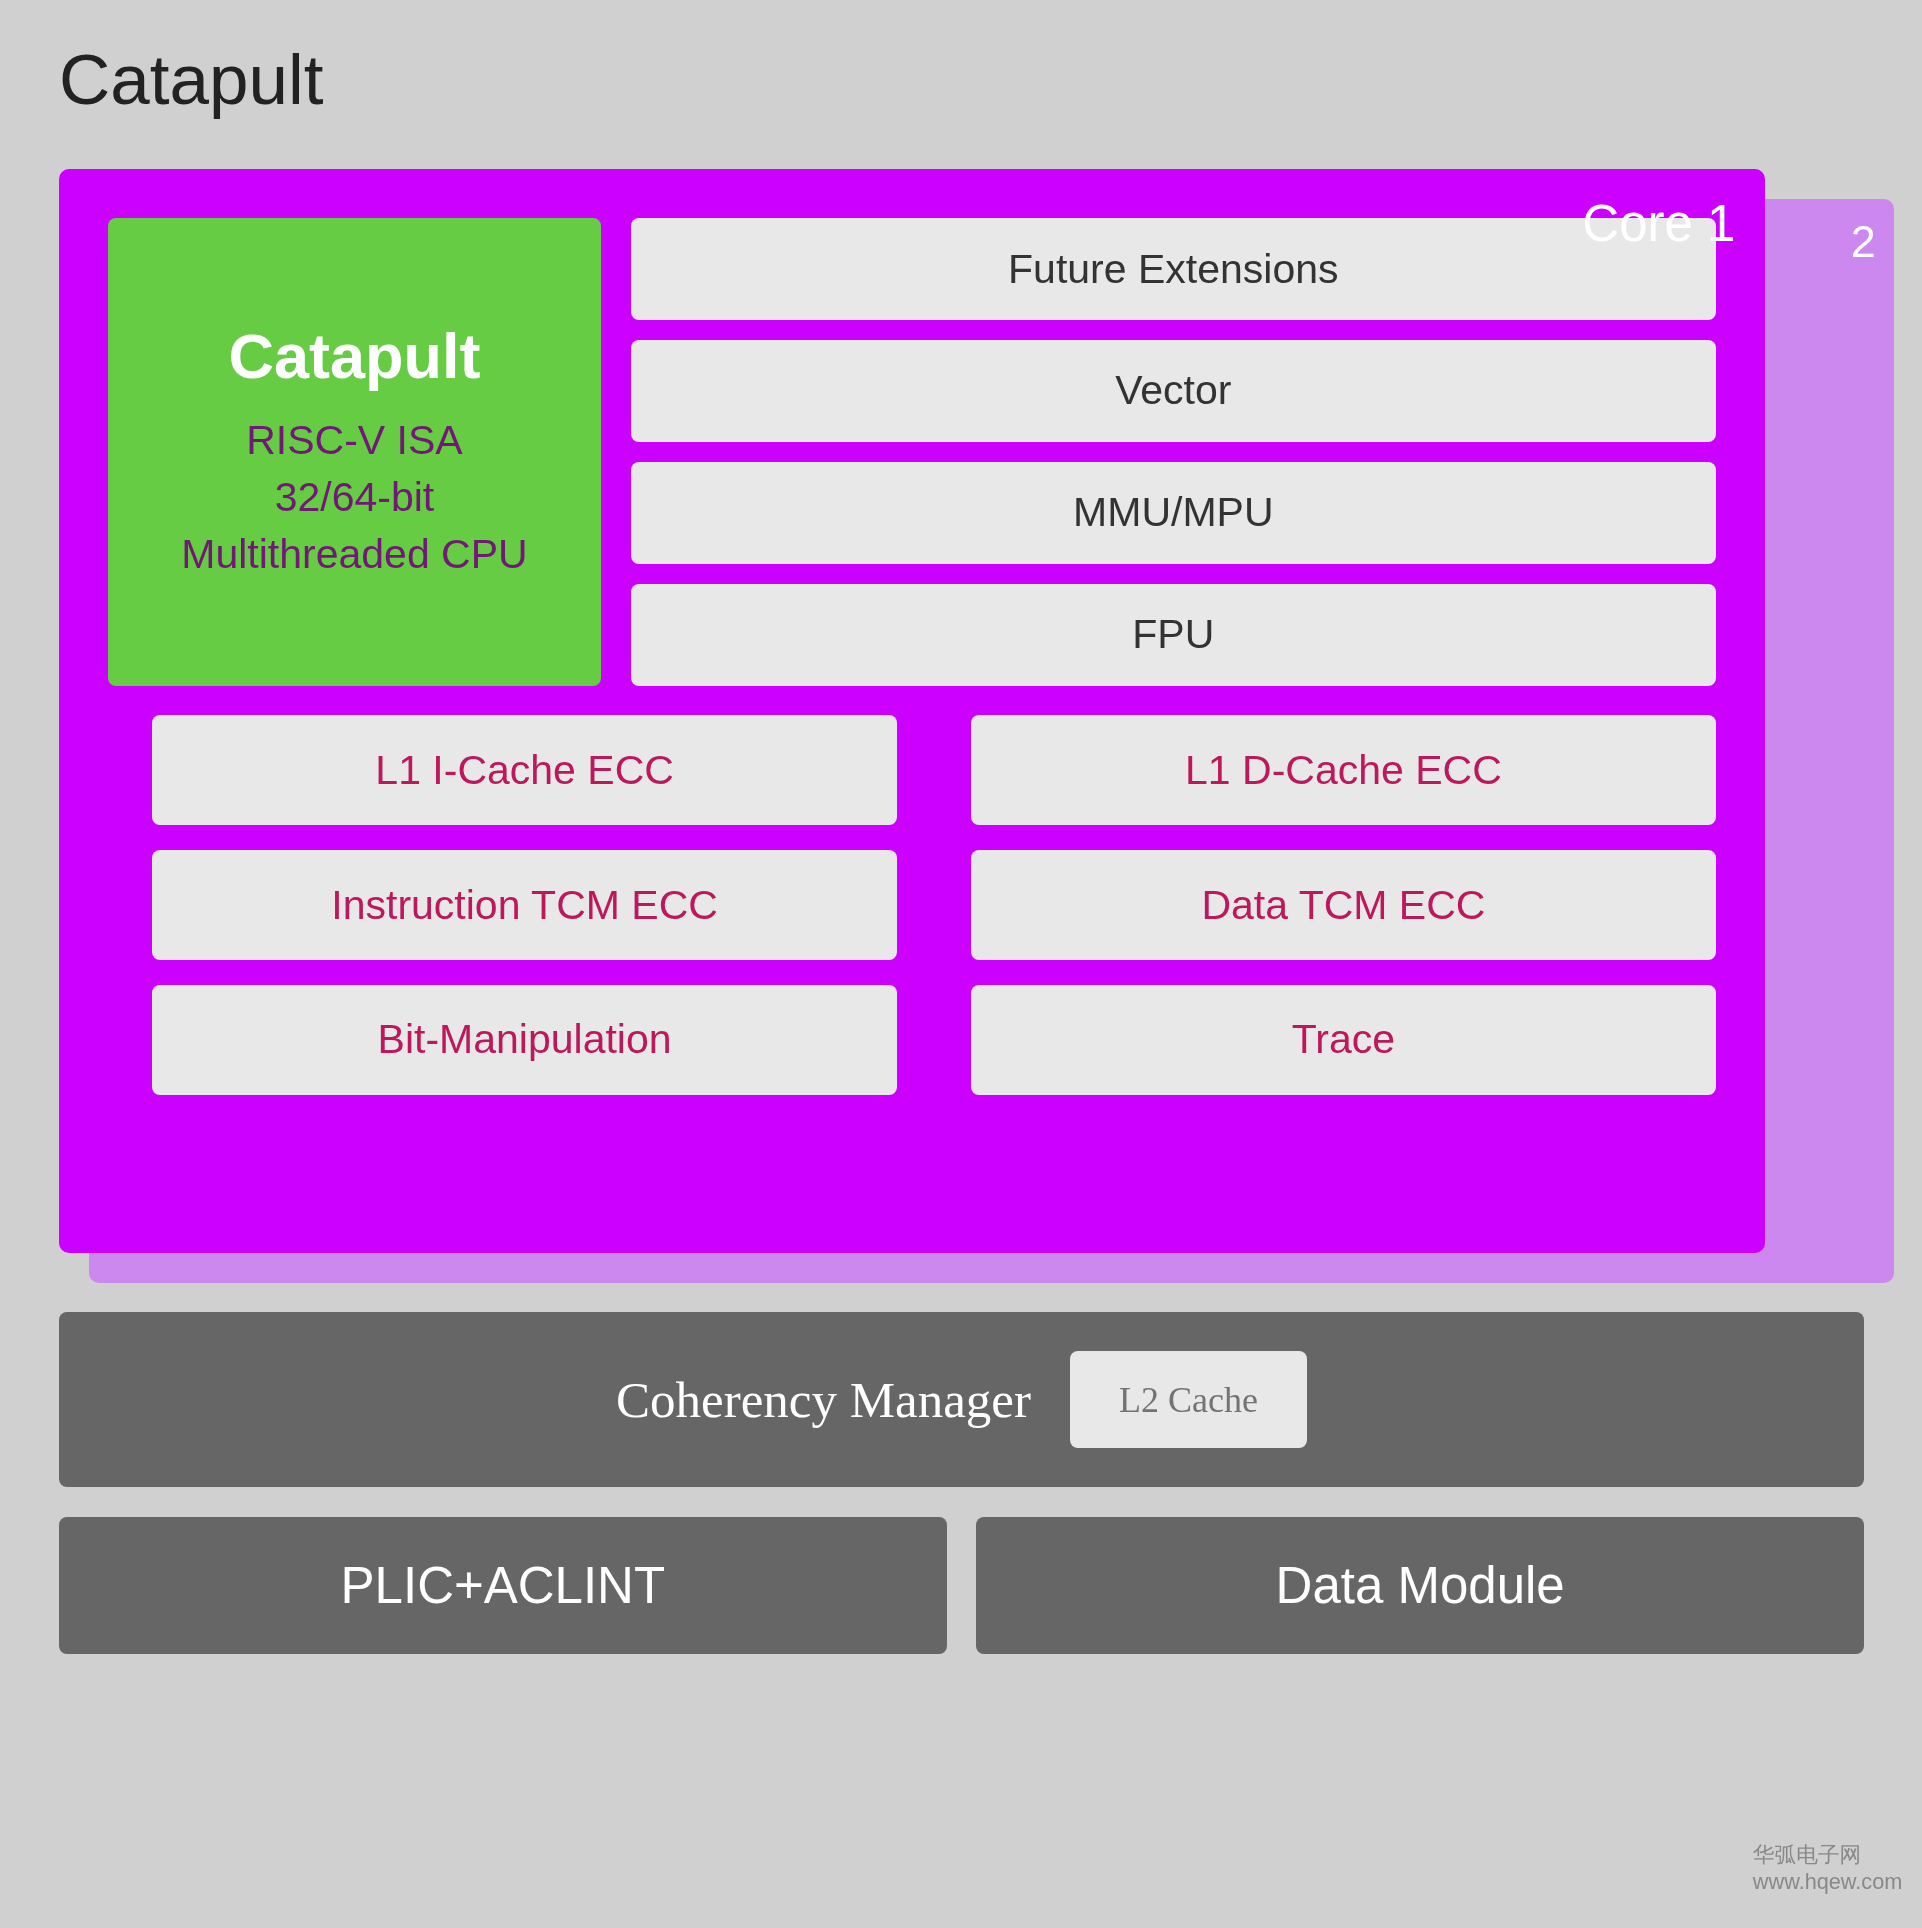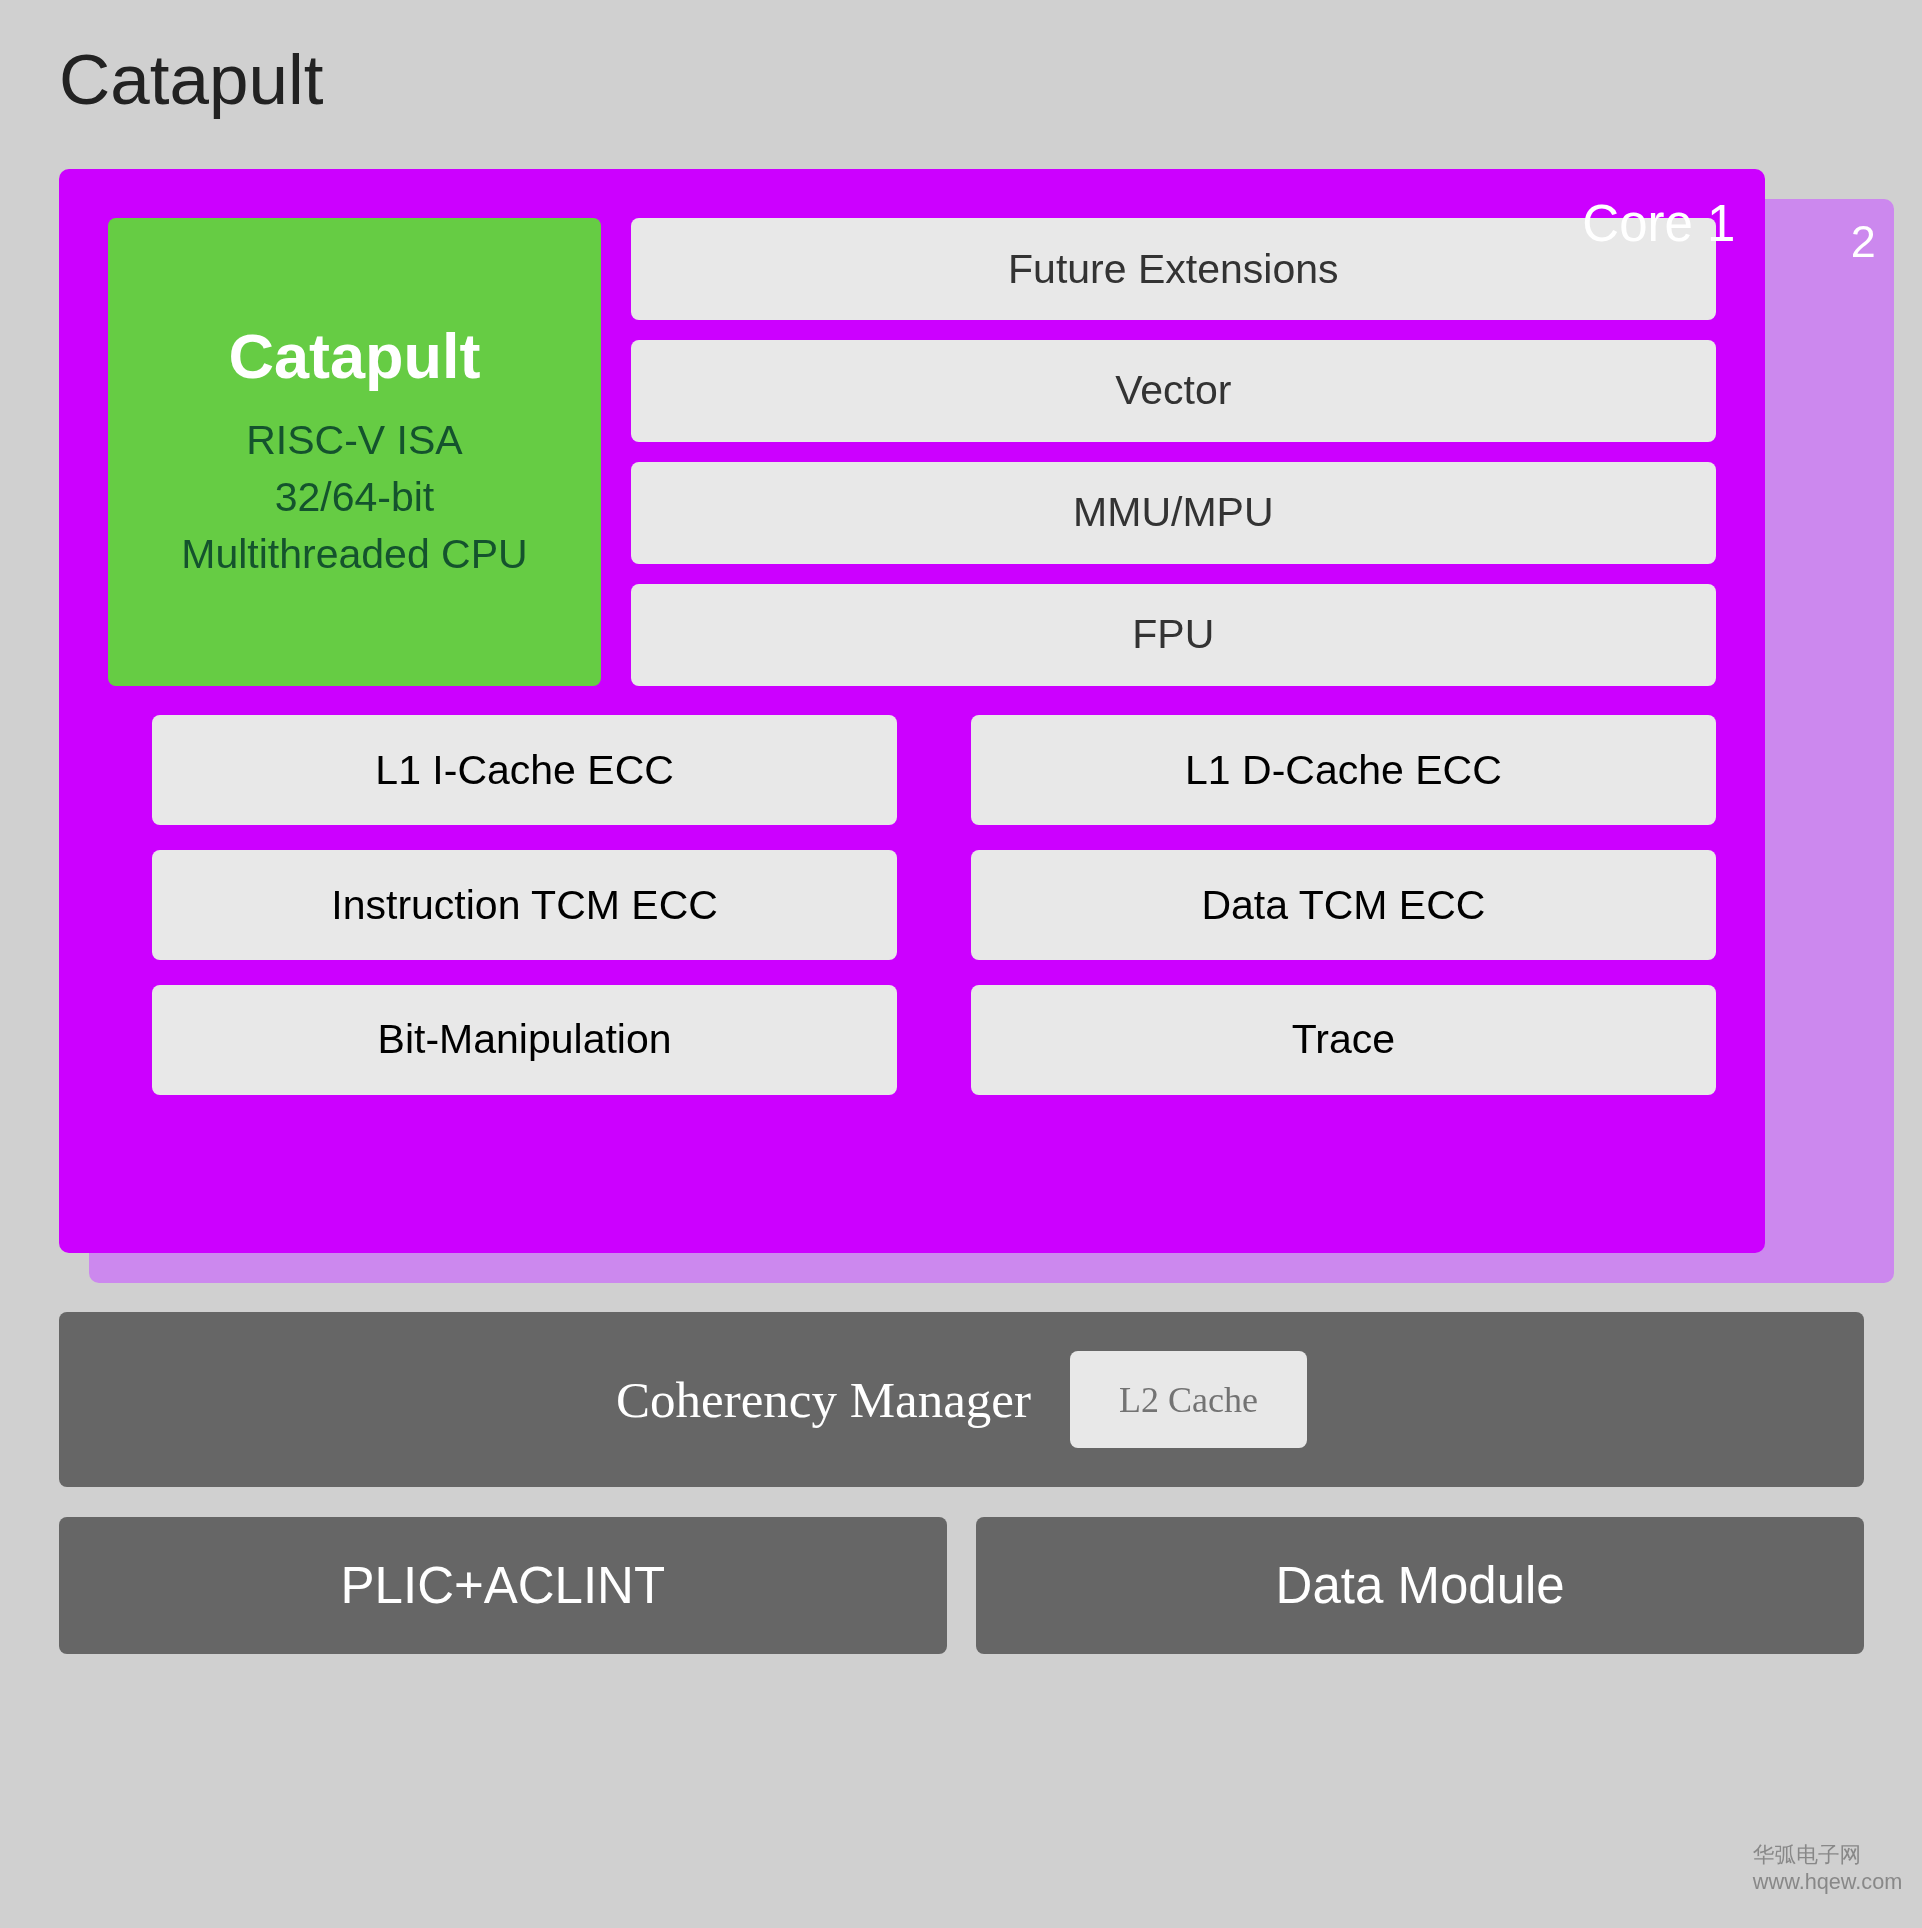--- a/index.html
+++ b/index.html
@@ -73,21 +73,21 @@
 
     .catapult-cpu-name {
       font-size: 63px;
       font-weight: 700;
       color: white;
       margin-bottom: 19.7px;
     }
 
     .catapult-cpu-desc {
       font-size: 41px;
-      color: #14532d;
+      color: #701a75;
       line-height: 1.4;
     }
 
     
     .extensions-column {
       display: flex;
       flex-direction: column;
       gap: 19.7px;
       flex: 1;
     }
@@ -113,21 +113,21 @@
       gap: 29.6px;
     }
 
     .grid-box {
       flex: 1;
       background: #e8e8e8;
       border-radius: 7.9px;
       padding: 31.5px 29.6px;
       text-align: center;
       font-size: 41px;
-      color: #000000;
+      color: #be185d;
       margin-left: 44px;
     }
 
     
     .bottom-sections {
       display: flex;
       flex-direction: column;
       gap: 29.6px;
       margin-top: 19.7px;
     }

